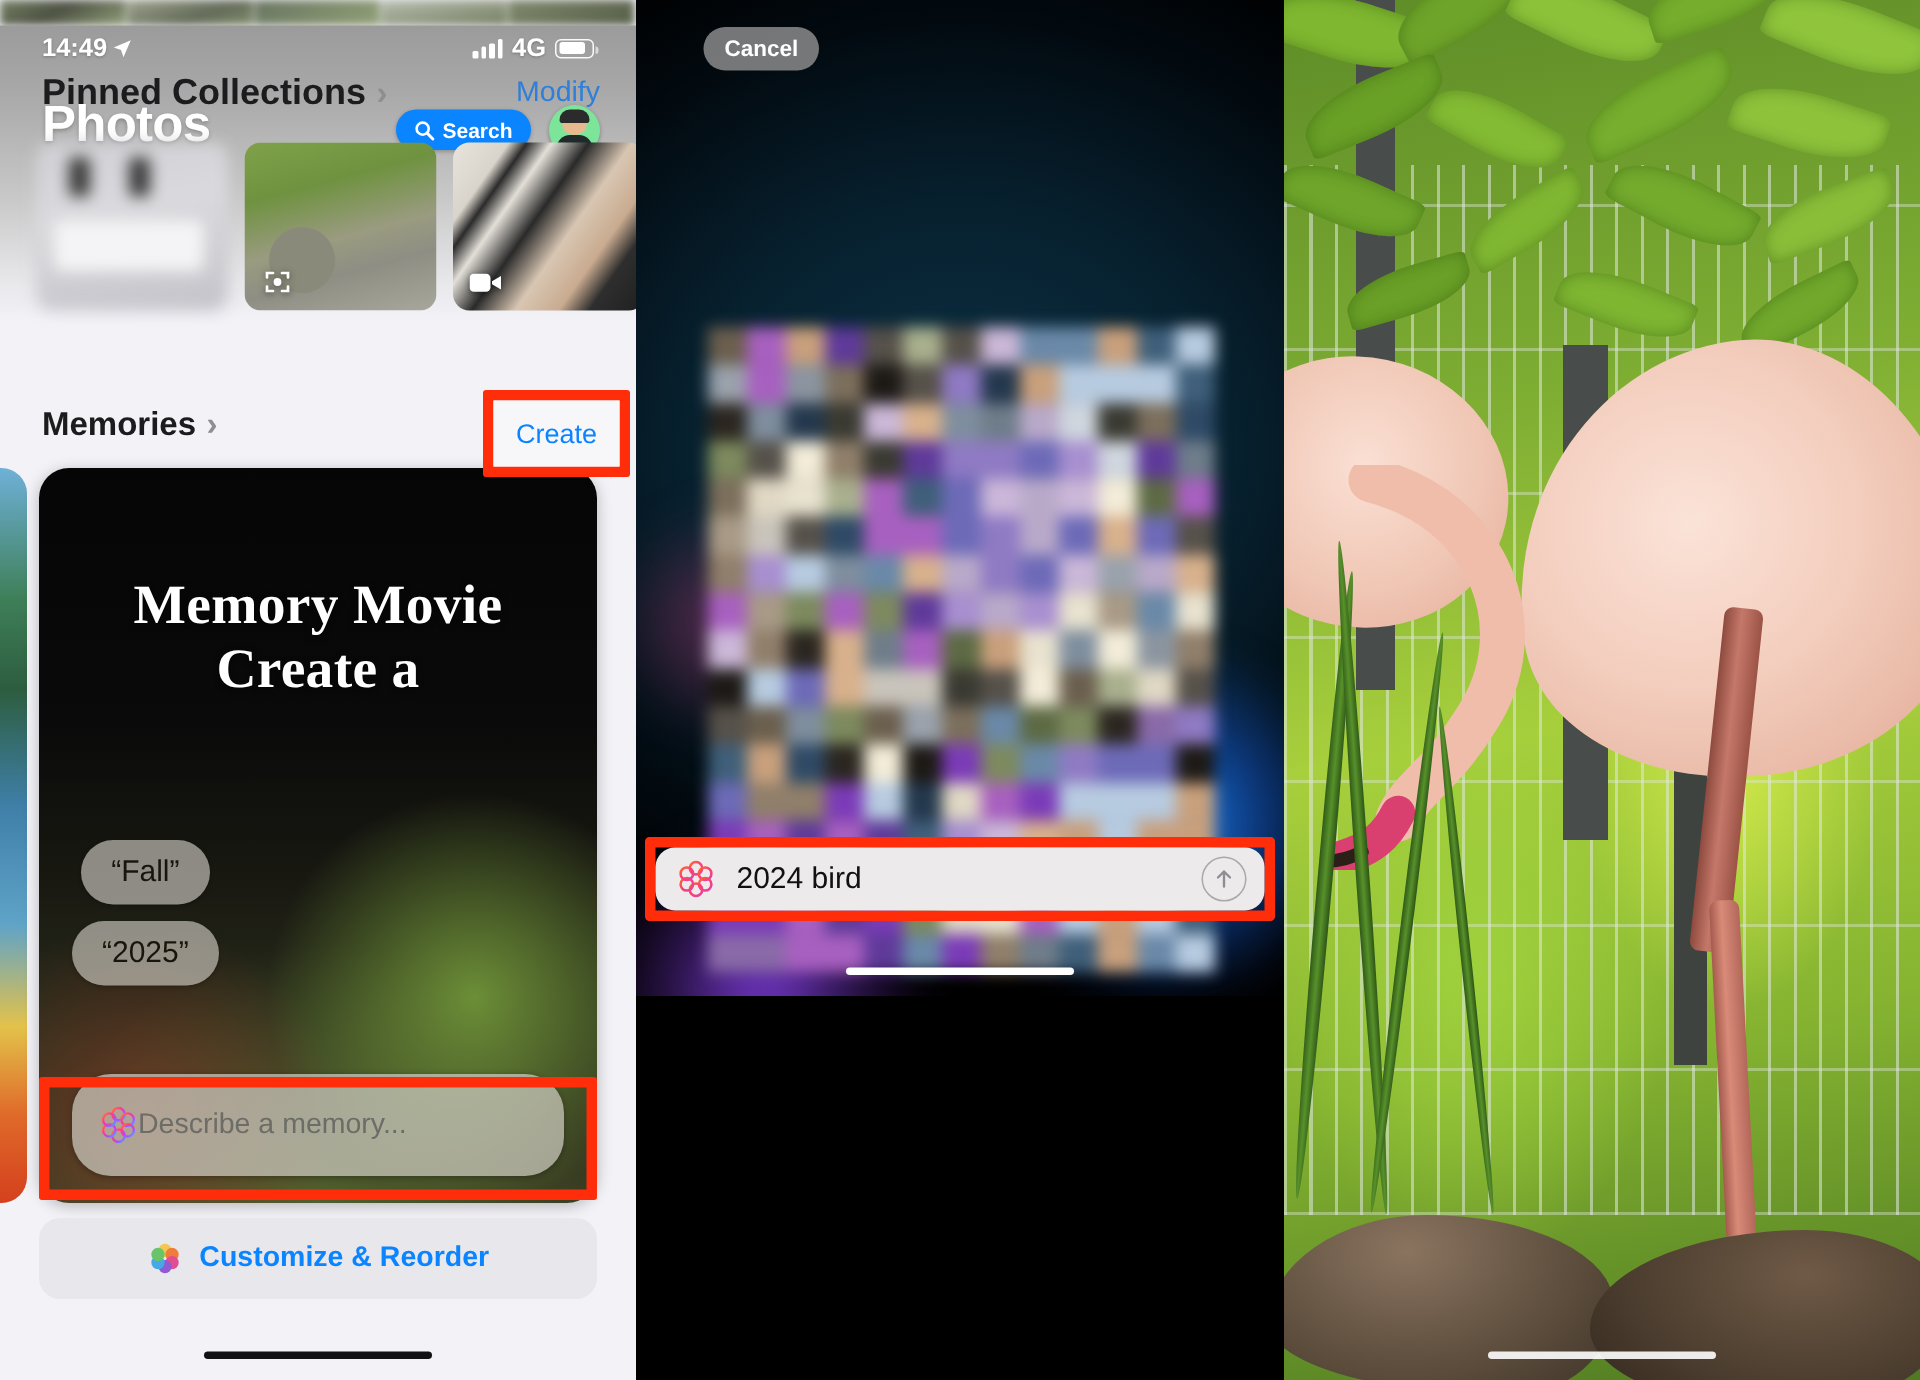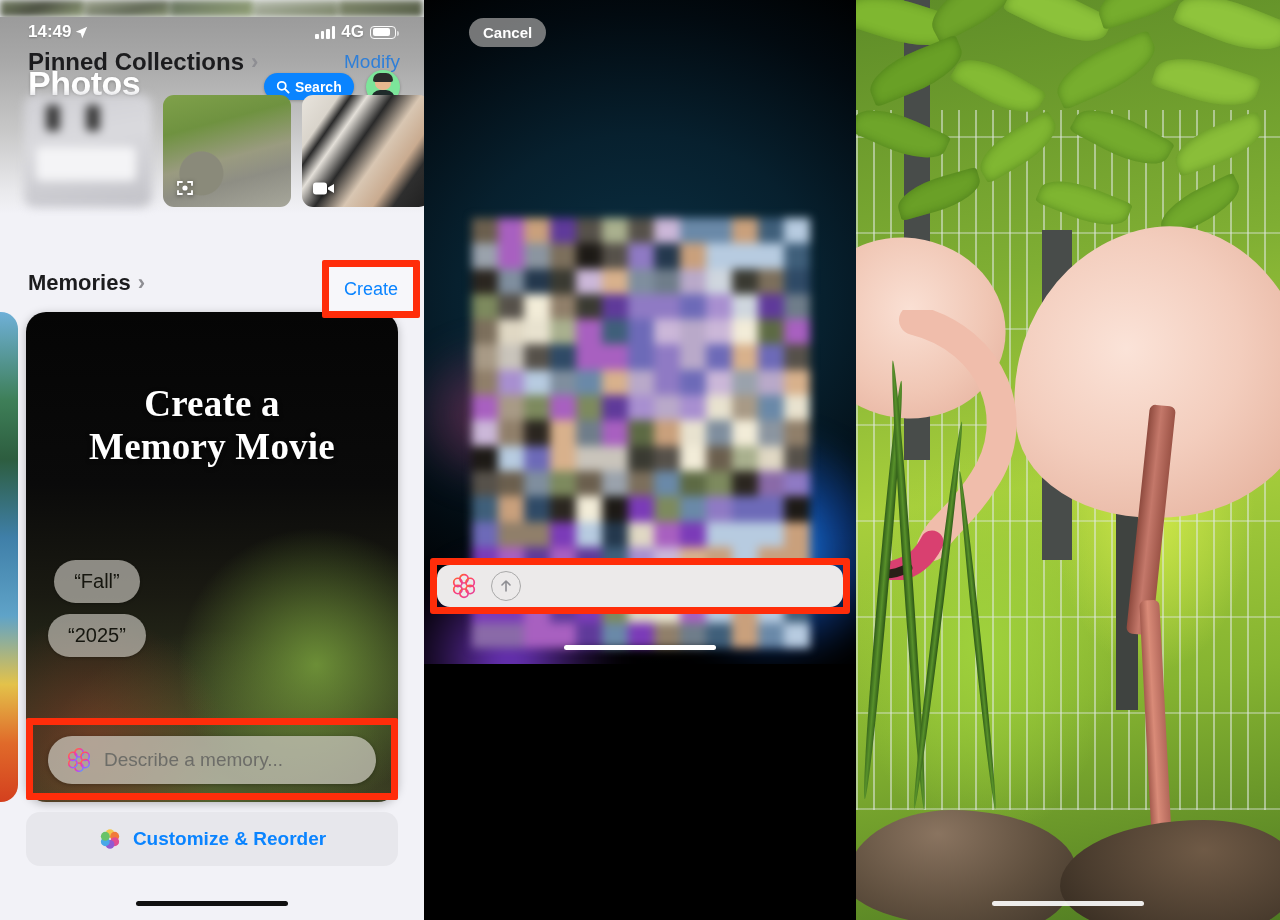--- a/index.html
+++ b/index.html
@@ -161,23 +161,23 @@
     position:absolute; top:168px; left:0; width:100%; text-align:center;
     color:#b9b9ae; font-size:14.5px; font-weight:600; letter-spacing:2.4px;
   }
   .chips { position:absolute; left:22px; top:248px; display:flex; flex-direction:column; gap:11px;align-items:center; }
   .chip {
     background:rgba(215,212,203,.62); color:#16160f; border-radius:22px;
     padding:10px 20px; font-size:20px; width:max-content;
     box-shadow:0 1px 3px rgba(0,0,0,.25);
   }
   .describe-field {
-    position:absolute; left:22px; right:22px; bottom:18px; height:48px;
+    position:absolute; left:22px; right:22px; bottom:18px; height:68px;
     background:rgba(205,202,192,.72); border-radius:26px;
-    display:flex; align-items:center; gap:12px; padding:0 18px;
+    display:flex; align-items:center; padding:0 18px;
     box-shadow:0 1px 4px rgba(0,0,0,.3);
   }
   .describe-field .ph { color:#6d6d68; font-size:19px; }
 
   
   .ai-glyph { width:26px; height:26px; flex:0 0 26px; }
 
   
   .customize-btn {
     position:absolute; left:26px; bottom:54px; width:372px; height:54px;
@@ -401,22 +401,22 @@
         <span>Memories</span>
         <span class="chev">›</span>
       </div>
       <span class="create-link">Create</span>
     </div>
 
     <div class="side-card"></div>
 
     <div class="memory-card">
       <div class="mc-title">
+        <div>Memory Movie</div>
         <div>Create a</div>
-        <div>Memory Movie</div>
       </div>
 
       <div class="chips">
         <span class="chip">“Fall”</span>
         <span class="chip">“2025”</span>
       </div>
 
       <div class="describe-field">
         <svg class="ai-glyph" viewBox="0 0 40 40">
           <defs>
@@ -707,20 +707,21 @@
           </defs>
           <g fill="none" stroke="url(#aiG2)" stroke-width="2.6">
             <circle cx="20" cy="9" r="6.4"></circle>
               <circle cx="29.4" cy="14.5" r="6.4"></circle>
             <circle cx="29.4" cy="25.5" r="6.4"></circle>
               <circle cx="20" cy="31" r="6.4"></circle>
             <circle cx="10.6" cy="25.5" r="6.4"></circle>
               <circle cx="10.6" cy="14.5" r="6.4"></circle>
           </g>
         </svg>
+        <span class="val">2024 bird</span>
         <span class="submit-circle">
           <svg width="16" height="16" viewBox="0 0 16 16">
             <path d="M8 13V3M8 3 4 7M8 3l4 4" fill="none" stroke="#8e8e93" stroke-width="1.6" stroke-linecap="round" stroke-linejoin="round"></path>
           </svg>
         </span>
       </div>
     </div>
 
     <div class="gen-home"></div>
   </div>

